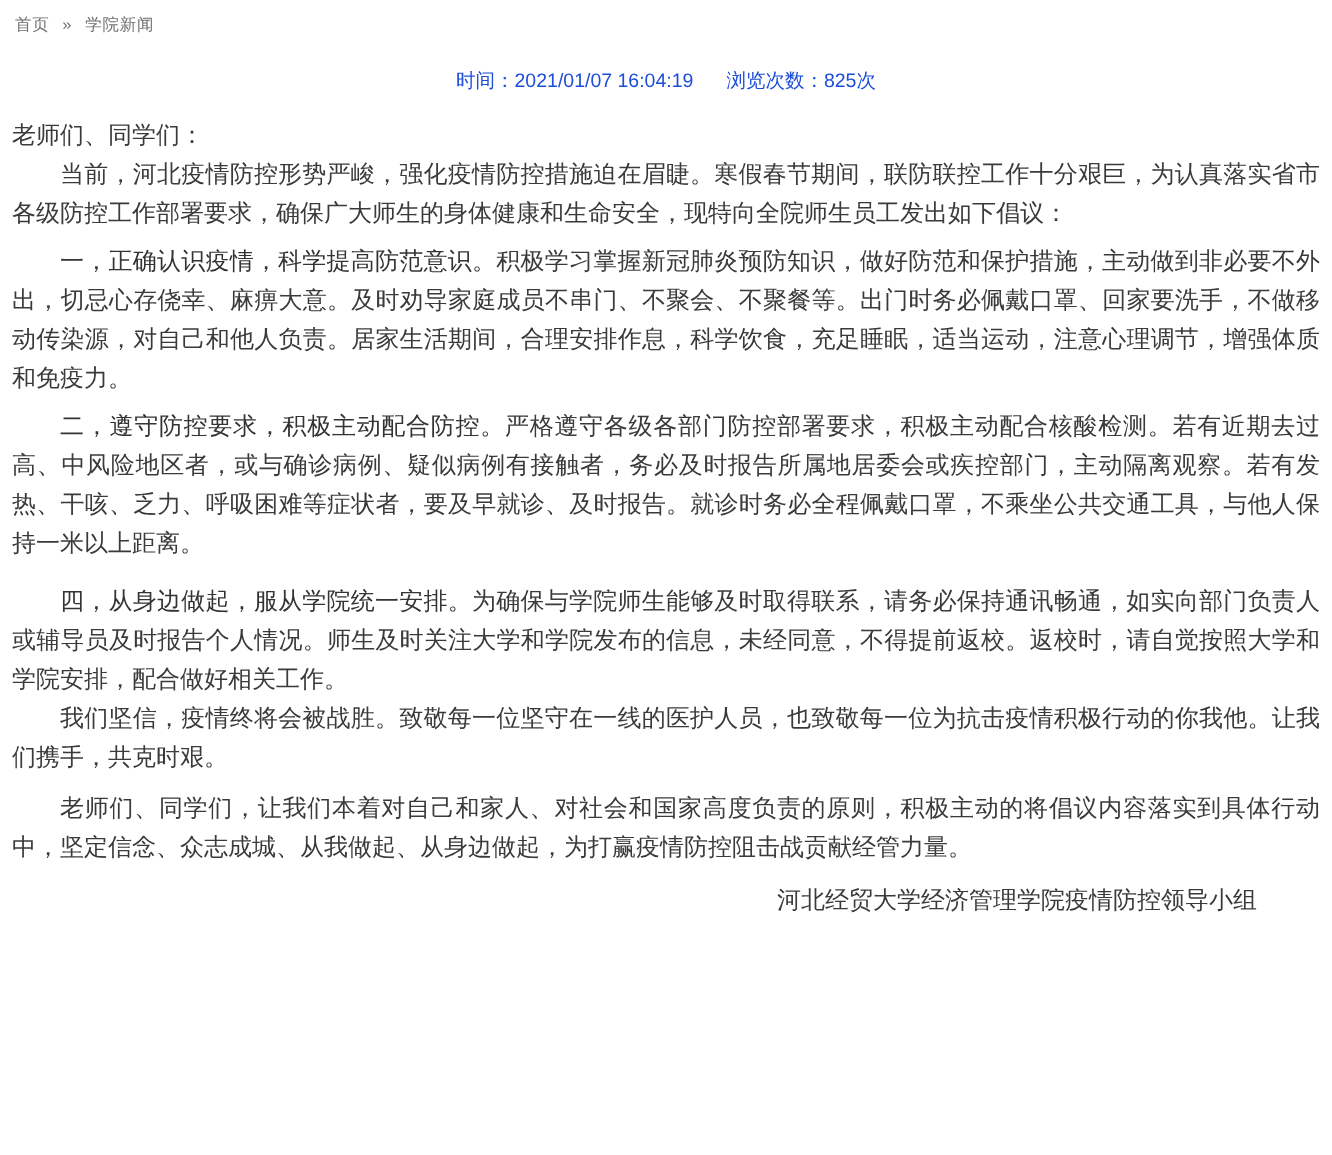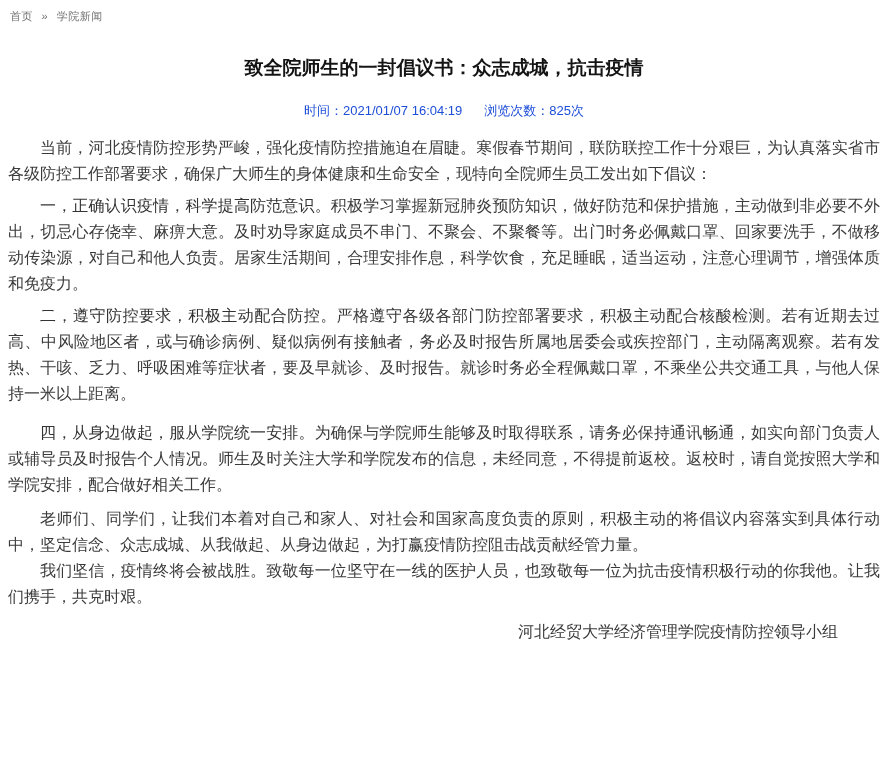--- a/index.html
+++ b/index.html
@@ -90,41 +90,41 @@
 <body>
 
 <div class="page">
 
   <nav class="breadcrumb">
     <a>首页</a>
     <span class="sep">»</span>
     <a>学院新闻</a>
   </nav>
 
-  <h1 class="title">致全院师生的一封倡议书：众志成城，抗击疫情</h1>
 
   <div class="meta">
     <span class="time-group"><span>时间：</span><span>2021/01/07 16:04:19</span></span><span class="views-group"><span>浏览次数：</span><span>825次</span></span>
   </div>
 
   <div class="content">
 
+    <p class="greeting">老师们、同学们：</p>
 
     <p class="para">当前，河北疫情防控形势严峻，强化疫情防控措施迫在眉睫。寒假春节期间，联防联控工作十分艰巨，为认真落实省市各级防控工作部署要求，确保广大师生的身体健康和生命安全，现特向全院师生员工发出如下倡议：</p>
 
     <p class="para section"><b>一，正确认识疫情，科学提高防范意识。</b><span>积极学习掌握新冠肺炎预防知识，做好防范和保护措施，主动做到非必要不外出，切忌心存侥幸、麻痹大意。及时劝导家庭成员不串门、不聚会、不聚餐等。出门时务必佩戴口罩、回家要洗手，不做移动传染源，对自己和他人负责。居家生活期间，合理安排作息，科学饮食，充足睡眠，适当运动，注意心理调节，增强体质和免疫力。</span></p>
 
     <p class="para section"><b>二，遵守防控要求，积极主动配合防控。</b><span>严格遵守各级各部门防控部署要求，积极主动配合核酸检测。若有近期去过高、中风险地区者，或与确诊病例、疑似病例有接触者，务必及时报告所属地居委会或疾控部门，主动隔离观察。若有发热、干咳、乏力、呼吸困难等症状者，要及早就诊、及时报告。就诊时务必全程佩戴口罩，不乘坐公共交通工具，与他人保持一米以上距离。</span></p>
 
 
     <p class="para section section-gap-lg"><b>四，从身边做起，服从学院统一安排。</b><span>为确保与学院师生能够及时取得联系，请务必保持通讯畅通，如实向部门负责人或辅导员及时报告个人情况。师生及时关注大学和学院发布的信息，未经同意，不得提前返校。返校时，请自觉按照大学和学院安排，配合做好相关工作。</span></p>
 
+    <p class="para">我们坚信，疫情终将会被战胜。致敬每一位坚守在一线的医护人员，也致敬每一位为抗击疫情积极行动的你我他。让我们携手，共克时艰。</p>
+
     <p class="para closing-first">老师们、同学们，让我们本着对自己和家人、对社会和国家高度负责的原则，积极主动的将倡议内容落实到具体行动中，坚定信念、众志成城、从我做起、从身边做起，为打赢疫情防控阻击战贡献经管力量。</p>
-
-    <p class="para">我们坚信，疫情终将会被战胜。致敬每一位坚守在一线的医护人员，也致敬每一位为抗击疫情积极行动的你我他。让我们携手，共克时艰。</p>
 
     <div class="signature">
       <div class="sig-org">河北经贸大学经济管理学院疫情防控领导小组</div>
 
     </div>
 
   </div>
 
 </div>
 

